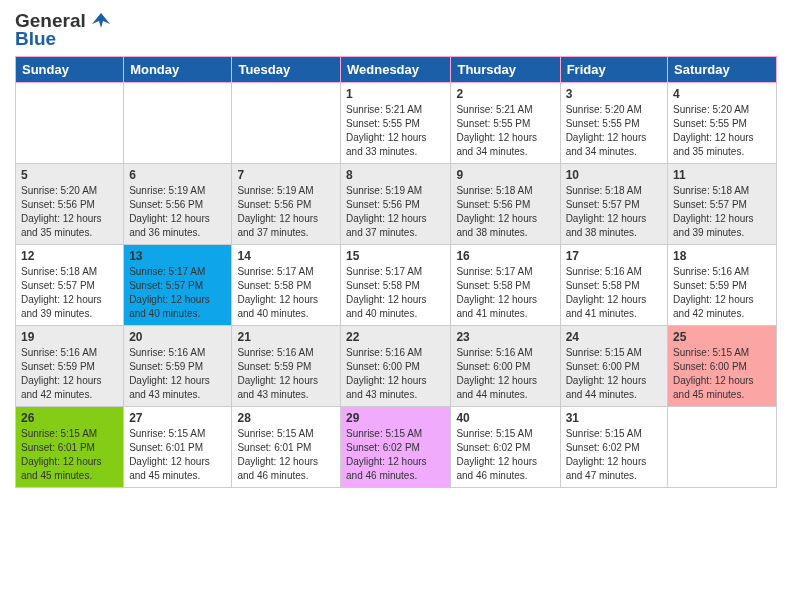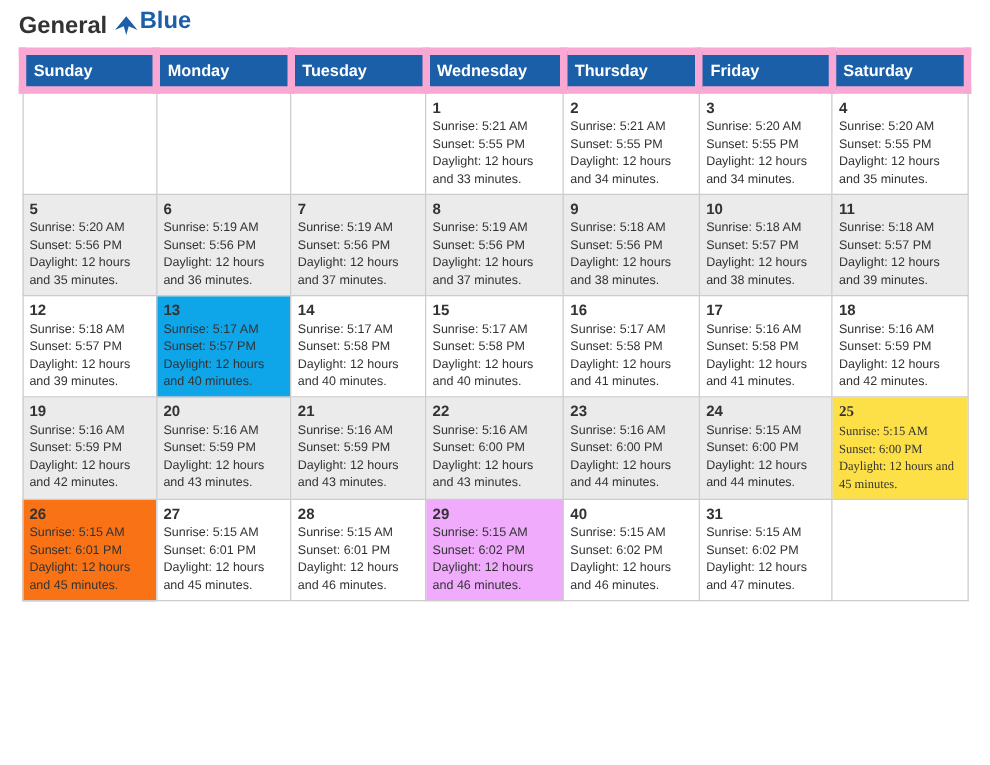--- a/index.html
+++ b/index.html
@@ -1,25 +1,25 @@
 <!DOCTYPE html>
 <html><head>
   <meta charset="utf-8">
   <style>
     * { box-sizing: border-box; margin: 0; padding: 0; }
     body { font-family: Arial, sans-serif; background: #fff; width: 792px; height: 612px; overflow: hidden; }
     .page { width: 792px; min-height: 612px; padding: 10px 15px; }
     .header { display: flex; justify-content: space-between; align-items: flex-start; margin-bottom: 6px; }
-    .logo { display: flex; flex-direction: row; align-items: flex-start; }
+    .logo { display: flex; flex-direction: column; align-items: flex-start; }
     .logo-row { display: flex; align-items: center; gap: 2px; }
     .title-block { text-align: right; }
     .main-title { font-size: 32px; font-weight: bold; color: #333; }
     .subtitle { font-size: 14px; color: #555; }
     .calendar { width: 100%; border-collapse: collapse; }
-    .calendar th { background: #1a5fa8; color: #fff; text-align: left; padding: 5px 6px; font-size: 13px; border: 6px solid #f9a8d4; }
+    .calendar th { background: #1a5fa8; color: #fff; text-align: left; padding: 5px 6px; font-size: 13px; border: 1px solid #f9a8d4; }
     .calendar td { border: 1px solid #ccc; vertical-align: top; padding: 4px 5px; width: 113px; min-height: 70px; font-size: 10.5px; color: #333; background: #fff; }
     .calendar tr:nth-child(even) td { background: #f5f5f5; }
     .day-num { font-weight: bold; font-size: 12px; margin-bottom: 2px; }
     .day-info { font-size: 10px; line-height: 1.4; color: #333; }
     .calendar tbody tr:nth-child(odd) td { background: #fff; }
     .calendar tbody tr:nth-child(even) td { background: #ebebeb; }
   </style>
 </head>
 <body>
 
@@ -152,27 +152,27 @@
             <div class="day-info">Sunrise: 5:16 AM<br>Sunset: 6:00 PM<br>Daylight: 12 hours and 43 minutes.</div>
           </td>
           <td style="background: rgb(235, 235, 235);">
             <div class="day-num">23</div>
             <div class="day-info">Sunrise: 5:16 AM<br>Sunset: 6:00 PM<br>Daylight: 12 hours and 44 minutes.</div>
           </td>
           <td style="background: rgb(235, 235, 235);">
             <div class="day-num">24</div>
             <div class="day-info">Sunrise: 5:15 AM<br>Sunset: 6:00 PM<br>Daylight: 12 hours and 44 minutes.</div>
           </td>
-          <td style="background: #fde047; font-family: Liberation Serif, serif;">
+          <td style="background: #fca5a5;">
             <div class="day-num">25</div>
             <div class="day-info">Sunrise: 5:15 AM<br>Sunset: 6:00 PM<br>Daylight: 12 hours and 45 minutes.</div>
           </td>
         </tr>
         <tr>
-          <td style="background: #f97316;">
+          <td style="background: #84cc16;">
             <div class="day-num">26</div>
             <div class="day-info">Sunrise: 5:15 AM<br>Sunset: 6:01 PM<br>Daylight: 12 hours and 45 minutes.</div>
           </td>
           <td style="background: rgb(255, 255, 255);">
             <div class="day-num">27</div>
             <div class="day-info">Sunrise: 5:15 AM<br>Sunset: 6:01 PM<br>Daylight: 12 hours and 45 minutes.</div>
           </td>
           <td style="background: rgb(255, 255, 255); margin-top: 20px;">
             <div class="day-num">28</div>
             <div class="day-info">Sunrise: 5:15 AM<br>Sunset: 6:01 PM<br>Daylight: 12 hours and 46 minutes.</div>

